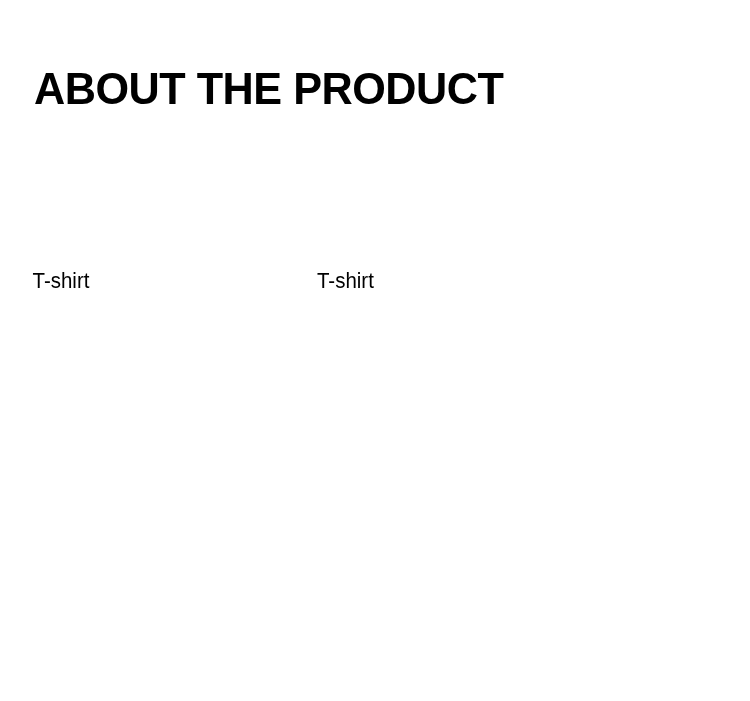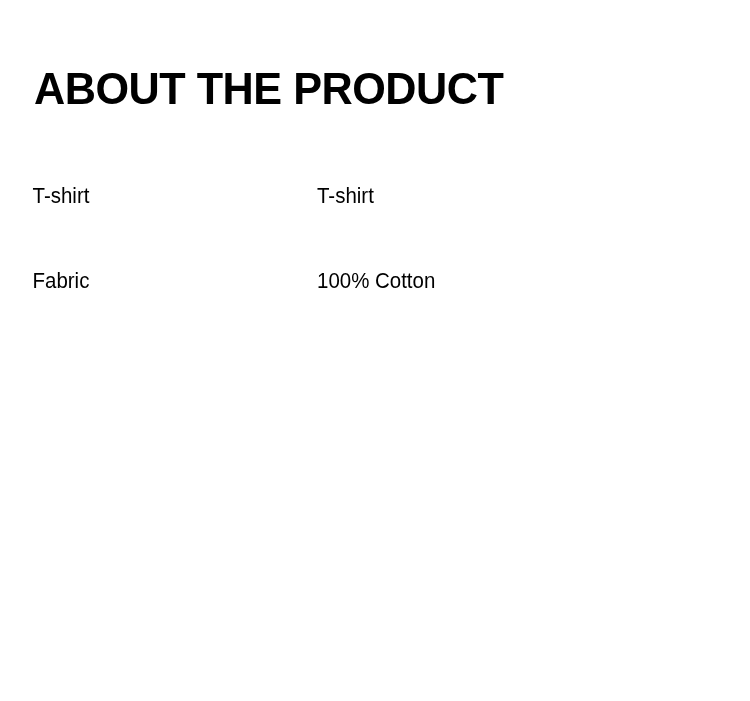--- a/index.html
+++ b/index.html
@@ -44,21 +44,22 @@
     position: absolute;
     left: 0;
     top: 181px;
     width: 750px;
   }
 
   .spec-row {
     position: relative;
     height: 85px;
     display: flex;
-    align-items: flex-start;
+    align-items: flex-end;
+    margin-top: 30px;
   }
 
   .spec-label {
     width: 317px;
     box-sizing: border-box;
     padding-left: 35px;
     font-size: 22px;
     font-weight: 400;
     line-height: 30px;
     color: #000000;
@@ -92,19 +93,15 @@
   <div class="spec-table">
 
     <div class="spec-row" data-row-index="0">
       <div class="spec-label">T-shirt</div>
       <div class="spec-value">T-shirt</div>
     </div>
 
 
 
 
-    <div class="spec-row" data-row-index="4">
-      <div class="spec-label">Fabric</div>
-      <div class="spec-value">100% Cotton</div>
-    </div>
 
   </div>
 </div>
 
 </body></html>

